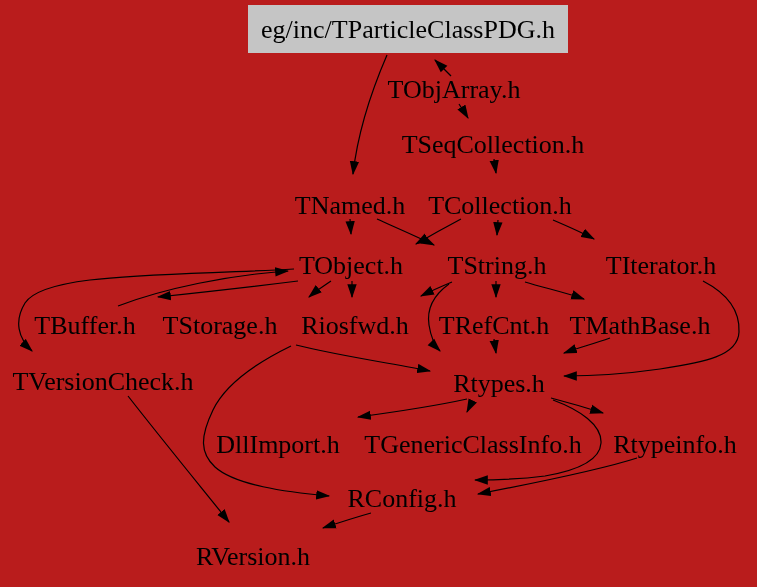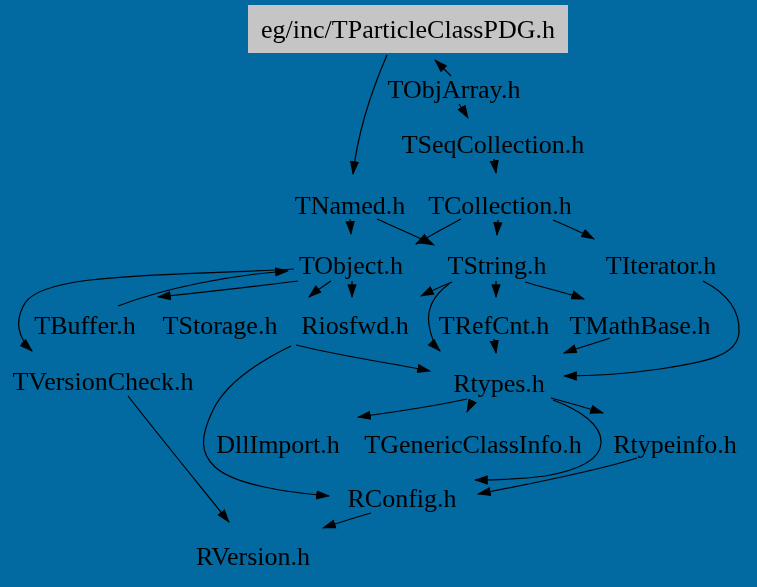--- a/index.html
+++ b/index.html
@@ -1,16 +1,16 @@
 <!DOCTYPE html>
 <html><head>
 <meta charset="utf-8">
 <style>
   html,body{margin:0;padding:0;background:#ffffff;}
-  #stage{position:relative;width:757px;height:587px;background:#0369a1;overflow:hidden;}
+  #stage{position:relative;width:757px;height:587px;background:#b91c1c;overflow:hidden;}
   svg{display:block;}
   text{font-family:"Liberation Serif","DejaVu Serif",serif;font-size:26px;fill:#000;}
   .edge{fill:none;stroke:#000;stroke-width:1.2;}
   .node-label{cursor:pointer;}
 </style>
 </head>
 <body>
 
 <div id="stage">
 <svg width="757" height="587" viewBox="0 0 757 587">

